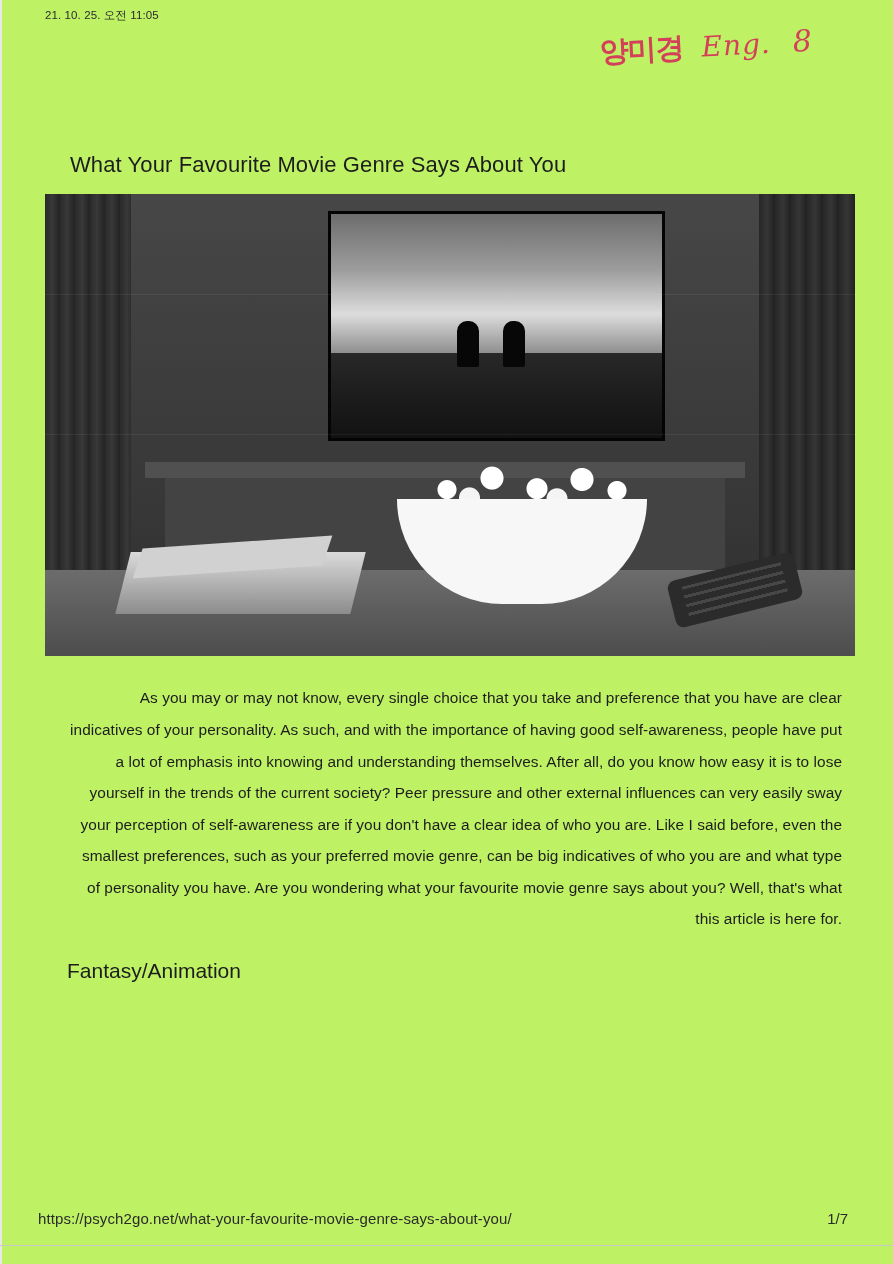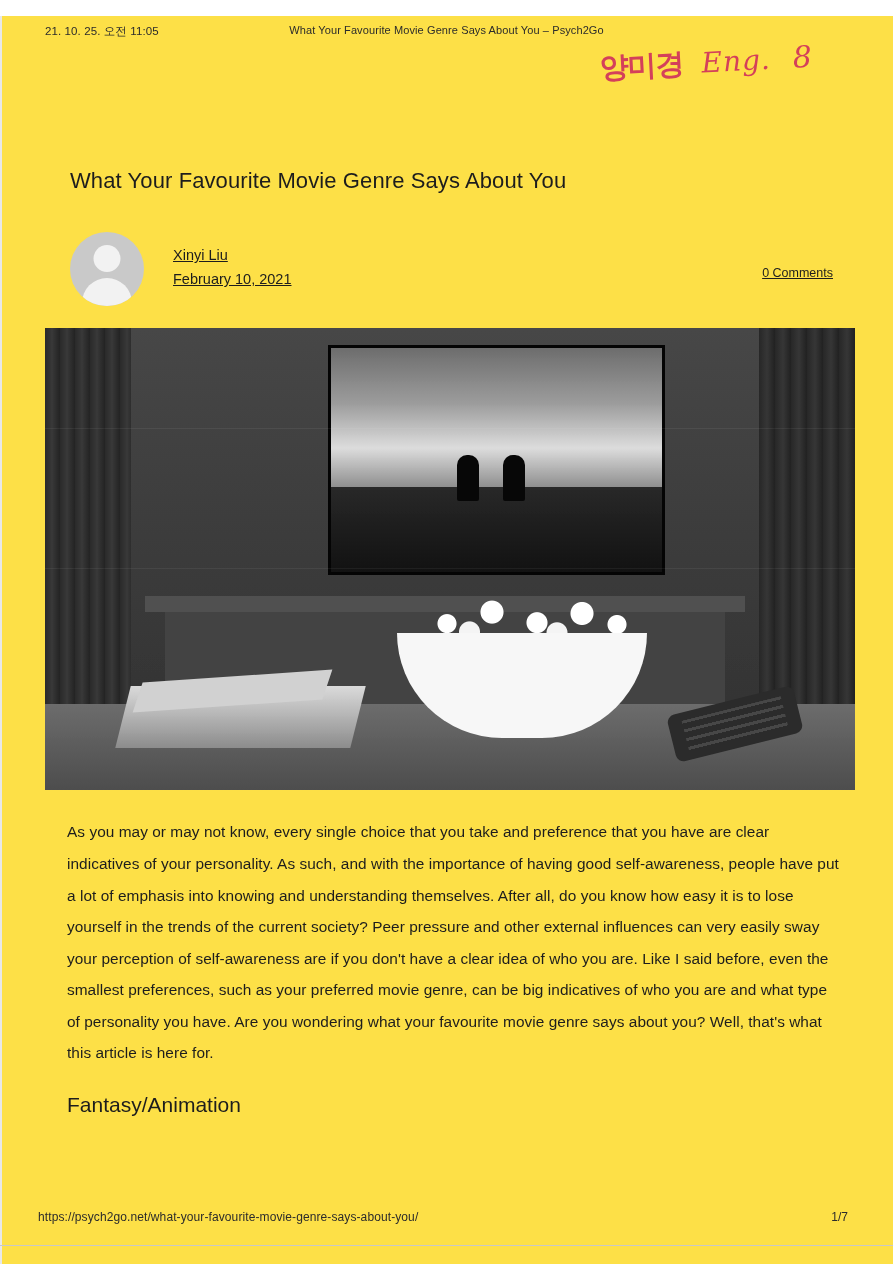--- a/index.html
+++ b/index.html
@@ -12,22 +12,21 @@
     height: 1264px;
     position: relative;
     font-family: "Liberation Sans", sans-serif;
     color: #1a1a1a;
     overflow: hidden;
   }
 
   .page {
     position: absolute;
     inset: 0;
-    background: #fde047;
-    margin-top: 16px;
+    background: #bef264;
   }
 
   
   .print-header {
     position: absolute;
     top: 8px;
     left: 0;
     right: 0;
     height: 20px;
     font-size: 11.5px;
@@ -299,37 +298,37 @@
   }
 
   
   .body-text {
     margin: 26px 0 0 22px;
     width: 775px;
     font-size: 15.4px;
     line-height: 2.05;
     color: #1d1d1d;
     letter-spacing: 0.05px;
-    text-align: left;
+    text-align: right;
   }
   .section-heading {
     margin: 24px 0 0 22px;
     font-size: 21px;
     font-weight: 400;
     color: #1d1d1d;
   }
 
   
   .print-footer {
     position: absolute;
     left: 0;
     right: 0;
     bottom: 38px;
     height: 16px;
-    font-size: 12px;
+    font-size: 15px;
     color: #2b2b2b;
   }
   .print-footer .pf-left {
     position: absolute;
     left: 38px;
     top: 0;
     white-space: nowrap;
     letter-spacing: 0.1px;
   }
   .print-footer .pf-right {
@@ -358,42 +357,30 @@
 </style>
 </head>
 <body>
 
 <div class="page">
 
   <div class="scan-edge-left"></div>
 
   <div class="print-header">
     <span class="ph-left">21. 10. 25. 오전 11:05</span>
-    <span class="ph-center">What Your Favourite Movie Genre Says About You – Psych2Go</span>
   </div>
 
   <div class="handwriting">
     <span class="hw-ko">양미경</span><span class="hw-en">Eng.</span><span class="hw-num">8</span>
   </div>
 
   <div class="article">
 
     <h1 class="article-title">What Your Favourite Movie Genre Says About You</h1>
 
-    <div class="byline">
-      <div class="avatar">
-        <div class="head"></div>
-        <div class="body"></div>
-      </div>
-      <div class="byline-text">
-        <a href="#">Xinyi Liu</a>
-        <a href="#">February 10, 2021</a>
-      </div>
-      <a class="comments" href="#">0 Comments</a>
-    </div>
 
     <div class="hero">
       <div class="wall"></div>
       <div class="curtain-l"></div>
       <div class="curtain-r"></div>
       <div class="tv">
         <div class="tv-sky"></div>
         <div class="tv-sea"></div>
         <div class="fig1"></div>
         <div class="fig2"></div>

